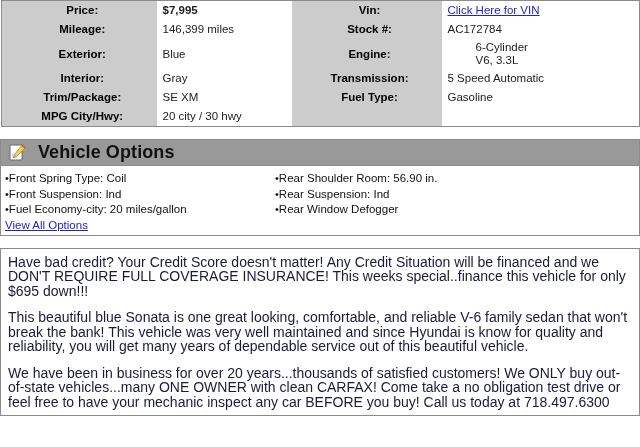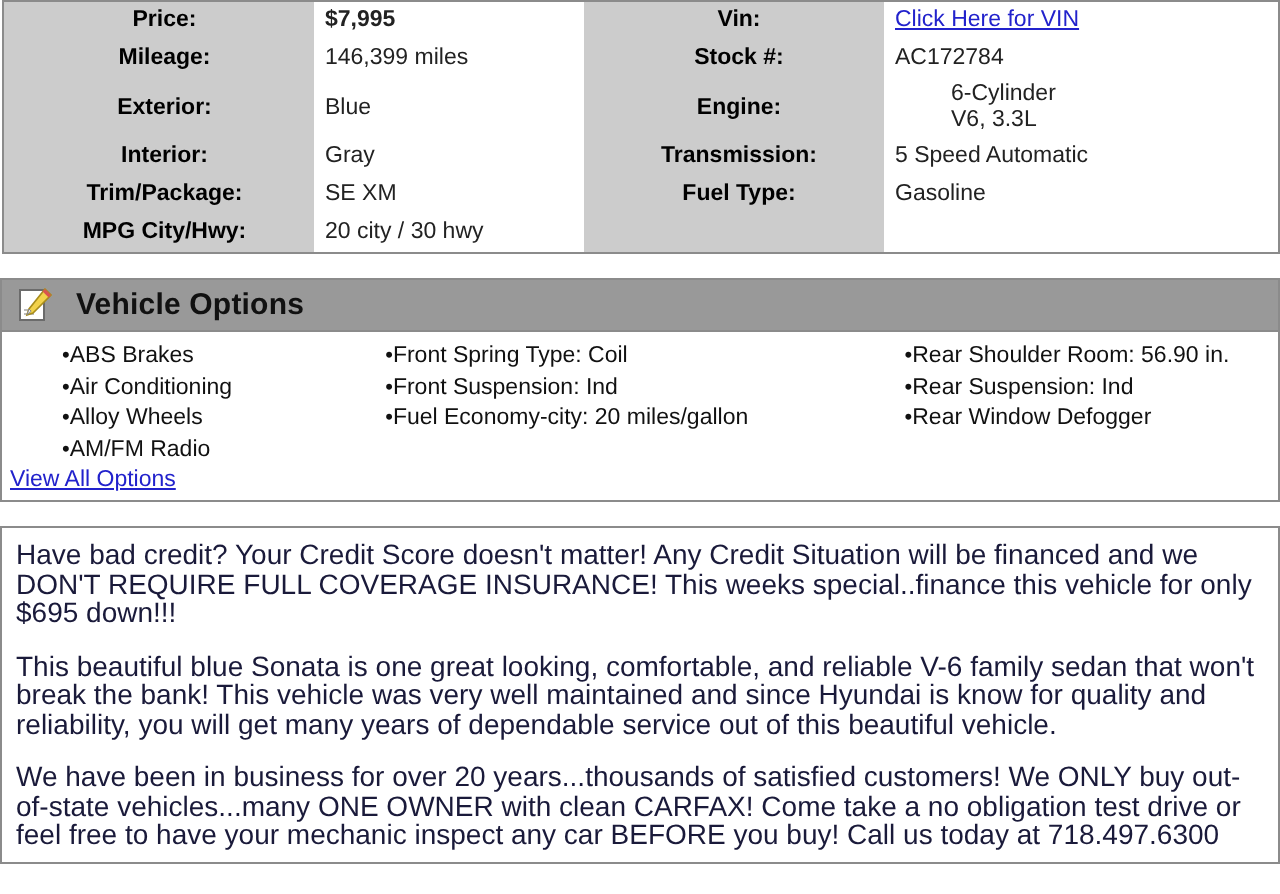--- a/index.html
+++ b/index.html
@@ -70,21 +70,21 @@
   }
   .panel-head {
     background: #999999;
     height: 25px;
     display: flex;
     align-items: center;
     padding-left: 8px;
     border-bottom: 1px solid #8b8b8b;
   }
   .panel-head .title {
-    font-size: 15px;
+    font-size: 18px;
     font-weight: bold;
     color: #111111;
     margin-left: 12px;
     letter-spacing: 0.1px;
   }
   .note-icon {
     width: 17px;
     height: 17px;
     display: block;
     flex: 0 0 auto;
@@ -201,26 +201,20 @@
       <line x1="3" y1="11" x2="9" y2="11" stroke="#bdbdbd" stroke-width="1"></line>
       <line x1="3" y1="13" x2="8" y2="13" stroke="#bdbdbd" stroke-width="1"></line>
       <polygon points="13.5,0.5 16.5,3.5 7.5,12.5 4.5,13.5 5.5,10.5" fill="#f2d24b" stroke="#a88d1c" stroke-width="0.8"></polygon>
       <polygon points="4.5,13.5 5.5,10.5 6.6,11.6" fill="#e8e8e8" stroke="#888" stroke-width="0.5"></polygon>
       <polygon points="13.5,0.5 16.5,3.5 15.3,4.7 12.3,1.7" fill="#d9534f"></polygon>
     </svg>
     <span class="title">Vehicle Options</span>
   </div>
   <div class="opt-body">
     <div class="opt-cols">
-      <div class="opt-col c1">
-        <div class="opt-item"><span class="dot">•</span><span>ABS Brakes</span></div>
-        <div class="opt-item"><span class="dot">•</span><span>Air Conditioning</span></div>
-        <div class="opt-item"><span class="dot">•</span><span>Alloy Wheels</span></div>
-        <div class="opt-item"><span class="dot">•</span><span>AM/FM Radio</span></div>
-      </div>
       <div class="opt-col c2">
         <div class="opt-item"><span class="dot">•</span><span>Front Spring Type: Coil</span></div>
         <div class="opt-item"><span class="dot">•</span><span>Front Suspension: Ind</span></div>
         <div class="opt-item"><span class="dot">•</span><span>Fuel Economy-city: 20 miles/gallon</span></div>
       </div>
       <div class="opt-col c3">
         <div class="opt-item"><span class="dot">•</span><span>Rear Shoulder Room: 56.90 in.</span></div>
         <div class="opt-item"><span class="dot">•</span><span>Rear Suspension: Ind</span></div>
         <div class="opt-item"><span class="dot">•</span><span>Rear Window Defogger</span></div>
       </div>

